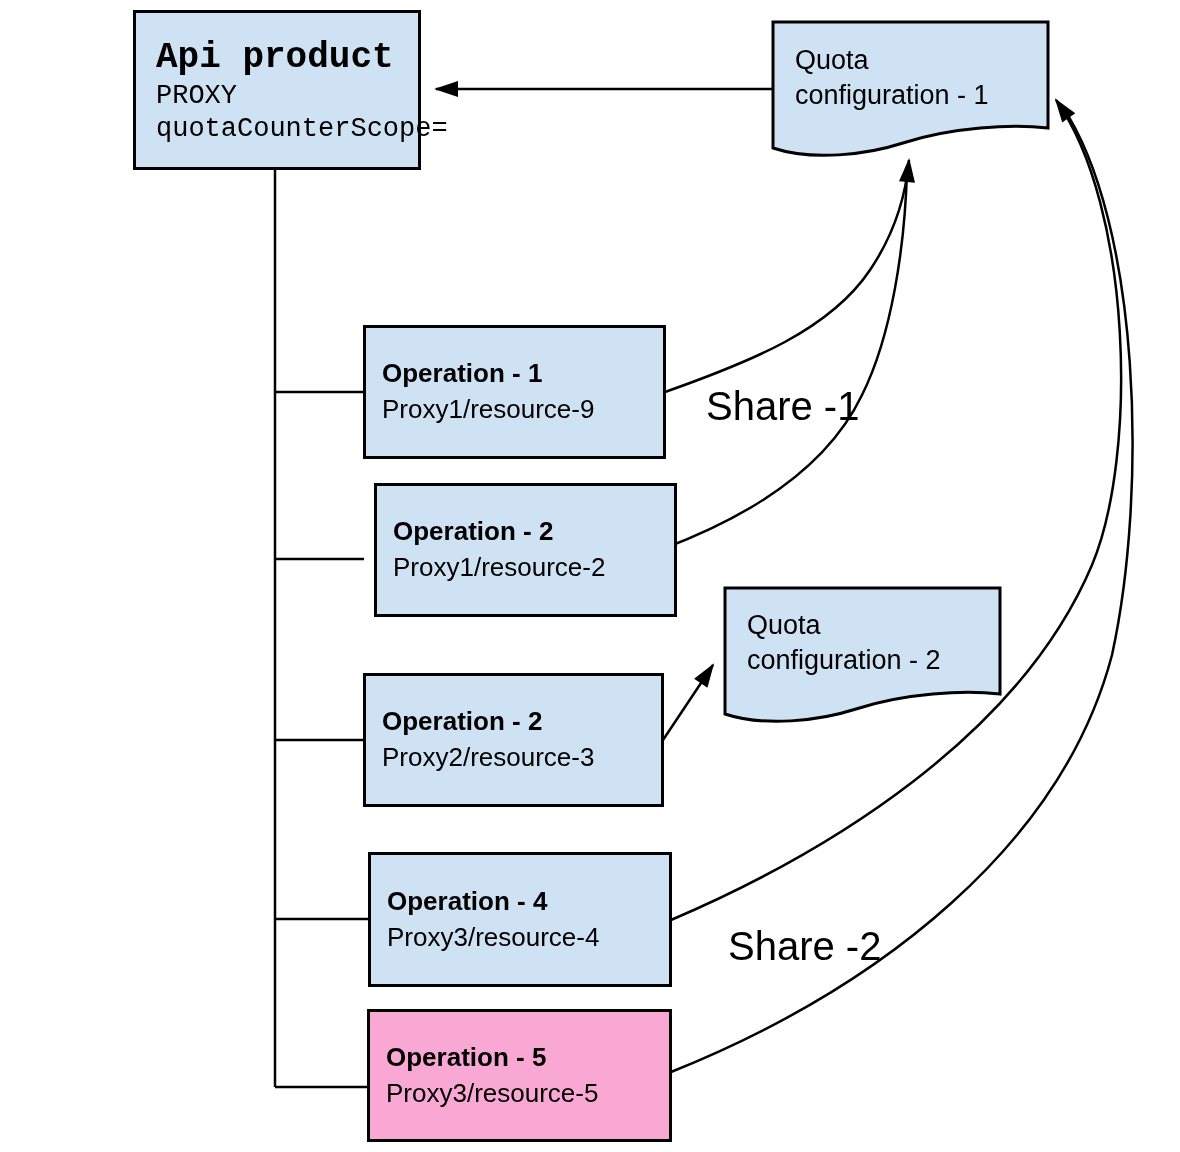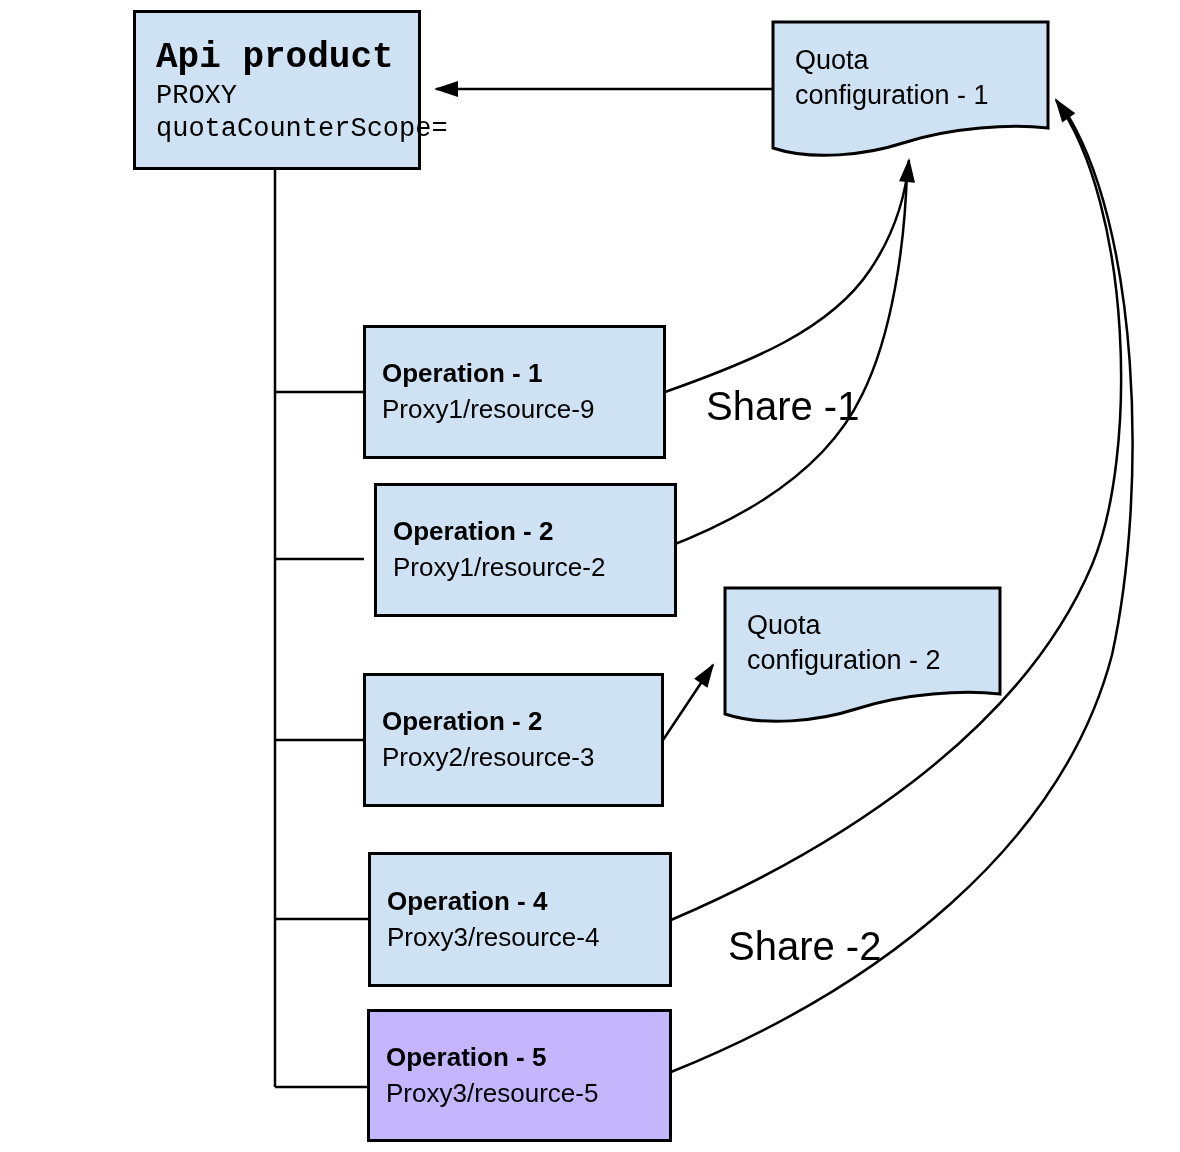--- a/index.html
+++ b/index.html
@@ -100,21 +100,21 @@
   <div class="node op-box op3" style="background-color: rgb(207, 226, 243);">
     <div class="op-title">Operation - 2</div>
     <div class="op-sub">Proxy2/resource-3</div>
   </div>
 
   <div class="node op-box op4" style="background-color: rgb(207, 226, 243);">
     <div class="op-title">Operation - 4</div>
     <div class="op-sub">Proxy3/resource-4</div>
   </div>
 
-  <div class="node op-box op5" style="background-color: #c4b5fd;">
+  <div class="node op-box op5" style="background-color: #f9a8d4;">
     <div class="op-title">Operation - 5</div>
     <div class="op-sub">Proxy3/resource-5</div>
   </div>
 
   <div class="doc-label doc1-label">
     <div class="doc-line">Quota</div>
     <div class="doc-line">configuration - 1</div>
   </div>
 
   <div class="doc-label doc2-label">

